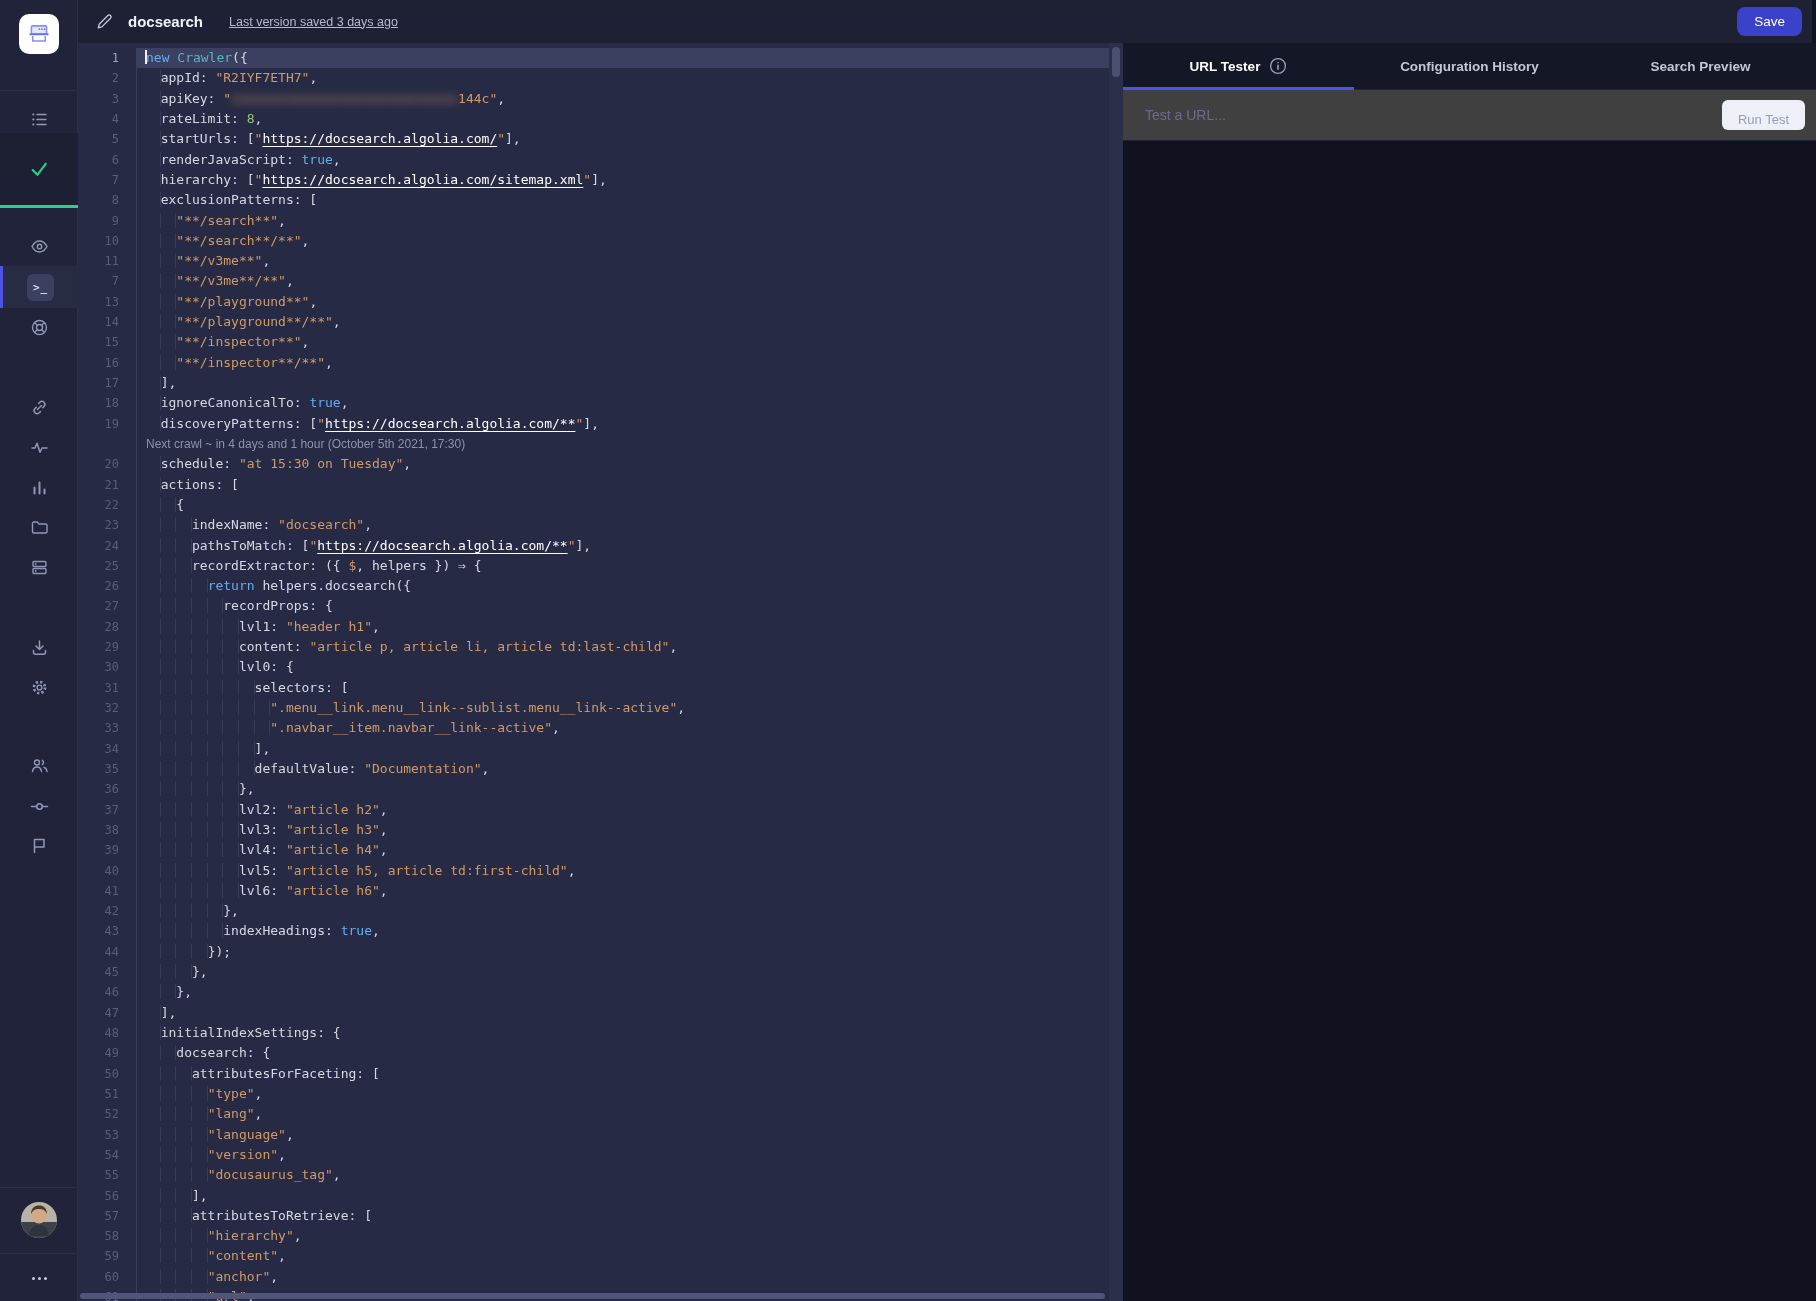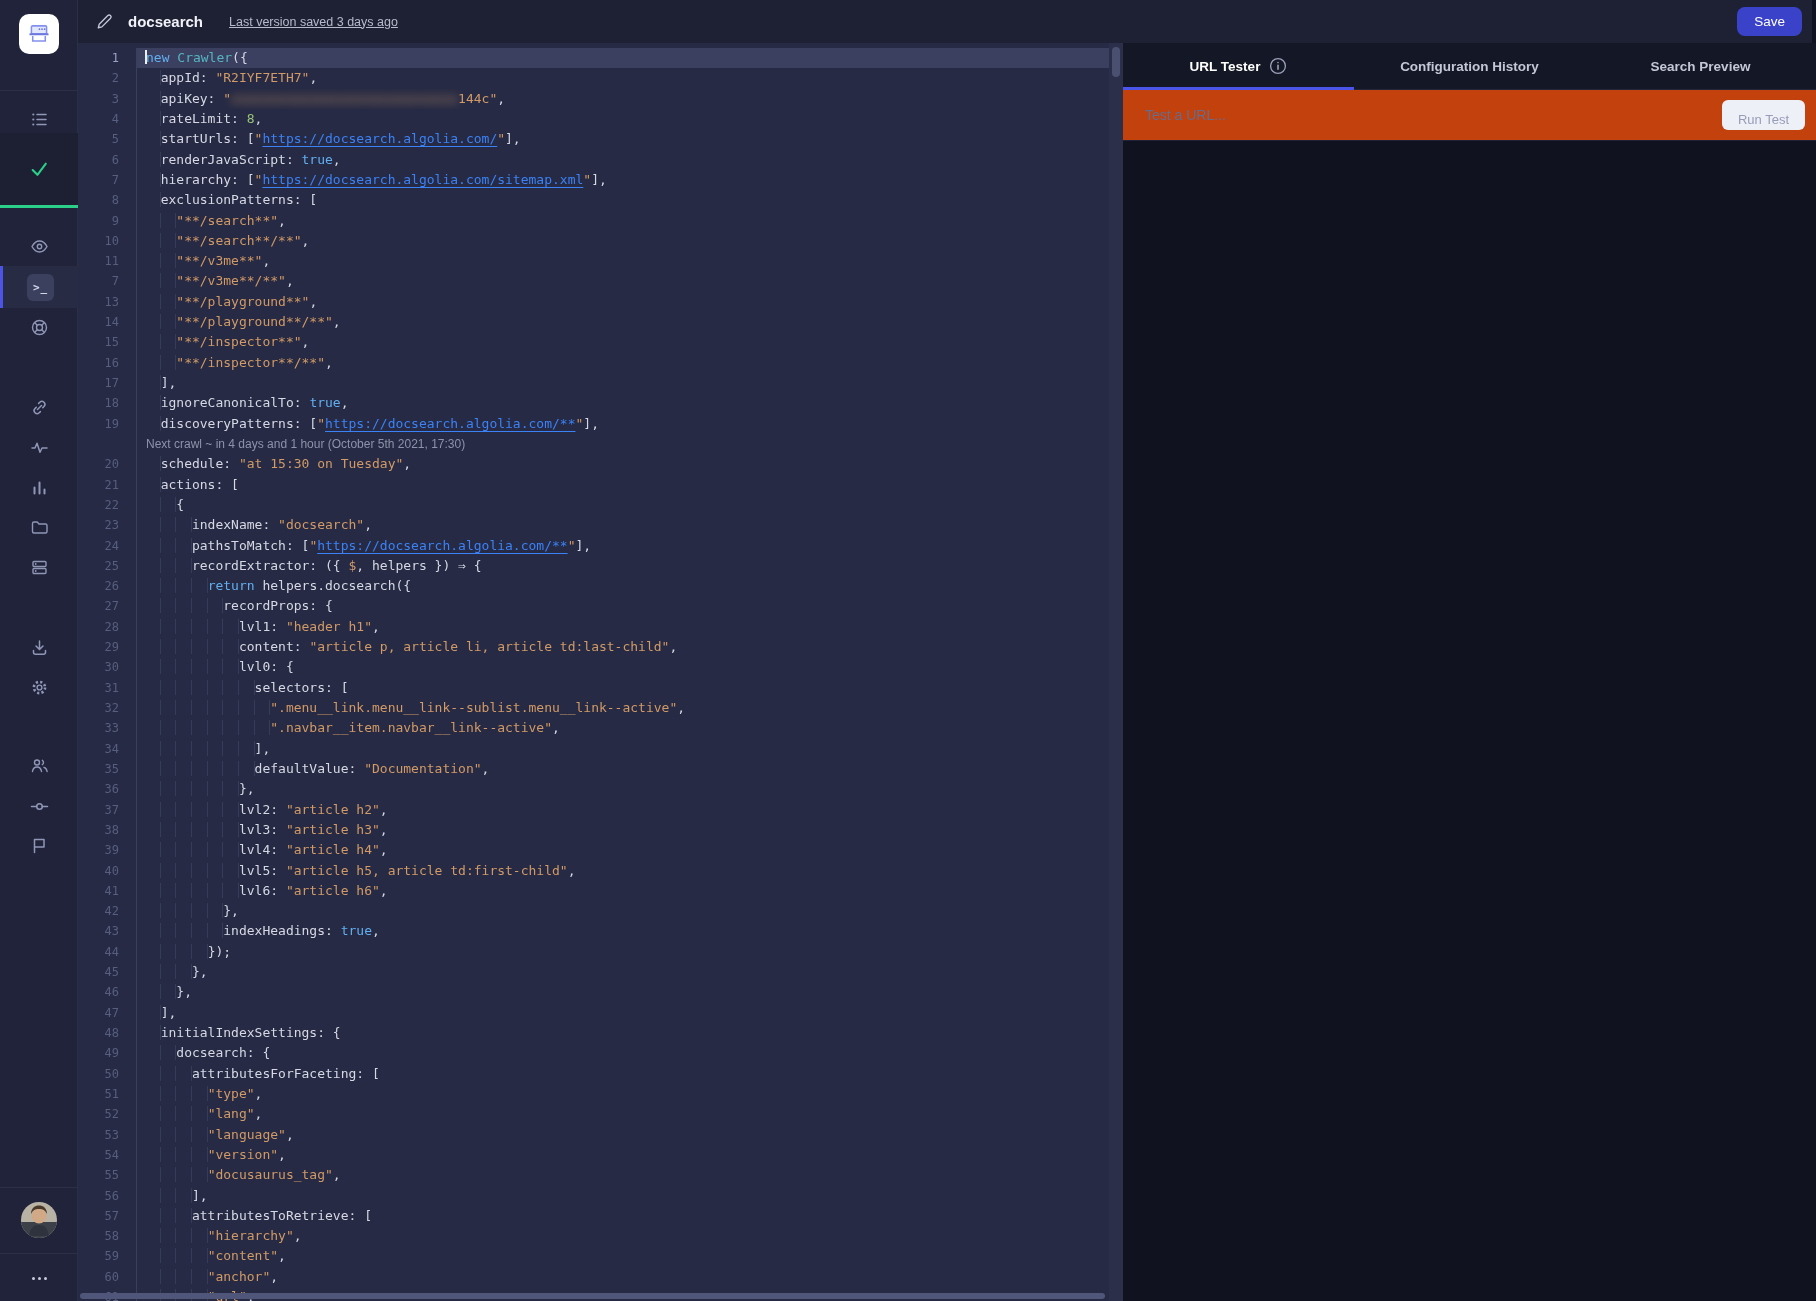--- a/index.html
+++ b/index.html
@@ -52,21 +52,21 @@
     font-size:13px; line-height:20.32px; cursor:text; }
   .ln { flex:0 0 59px; text-align:right; padding-right:17px; color:#575e7e;
     font-size:12px; border-right:1px solid #3a3f5b; }
   .code { flex:1; white-space:pre; padding-left:8px; color:#d6d9e4; overflow:hidden; }
   .crow.active .code { background:#3b4061; }
   .crow.active .ln { color:#9aa1c4; }
   .seg-p { color:#d6d9e4; }
   .seg-k { color:#61aff0; }
   .seg-c { color:#55b5c1; }
   .seg-s { color:#d19a66; }
-  .seg-u { color:#3b82f6; text-decoration:underline; text-underline-offset:3px; }
+  .seg-u { color:#ffffff; text-decoration:underline; text-underline-offset:3px; }
   .seg-n { color:#98c379; }
   .seg-b { color:#c89263; filter:blur(5px); }
   .seg-caret { display:inline-block; width:2px; height:14px; background:#eceef5;
     vertical-align:-2px; margin-right:-1px; }
   .indent { background:repeating-linear-gradient(90deg,
       transparent 0, transparent 14.65px, #363b58 14.65px, #363b58 15.65px); }
   .anno { font-family:"Liberation Sans", sans-serif; font-size:12px; color:#8d93ab;
     white-space:pre; padding-left:9px; line-height:20.32px; }
   .vscroll { position:absolute; right:0; top:0; width:14px; height:1258px; background:#2b2f49; cursor:pointer; }
   .vscroll .thumb { position:absolute; left:3px; top:4px; width:8px; height:30px;
@@ -75,21 +75,21 @@
     background:#50567a; border-radius:3px; cursor:pointer; }
 
   
   .rightpanel { position:absolute; left:1123px; top:43px; width:693px; height:1258px; background:#10131f; }
   .tabs { display:flex; height:47px; background:#141725; border-bottom:1px solid #23263a;text-align:center; }
   .tab { flex:1; display:flex; align-items:center; justify-content:center; gap:9px;
     font-size:13.5px; font-weight:700; color:#c4c8d6; cursor:pointer; position:relative; }
   .tab.active { color:#ffffff; }
   .tab.active::after { content:""; position:absolute; left:0; right:0; bottom:-1px;
     height:3px; background:#4b55e9; }
-  .url-row { height:51px; background:#c2410c; display:flex; align-items:center;
+  .url-row { height:51px; background:#404040; display:flex; align-items:center;
     padding:0 11px 0 22px; border-bottom:1px solid #202337; }
   .url-input { flex:1; background:transparent; border:none; outline:none;
     color:#d6d9e4; font-size:14px; font-family:"Liberation Sans", sans-serif; }
   .url-input::placeholder { color:#666c8e; }
   .run-btn { background:#eef0f7; color:#979cb8; border:none; border-radius:6px;
     height:30px; padding:12px 16px; font-size:13px; font-family:"Liberation Sans",sans-serif; cursor:pointer; }
 </style>
 </head>
 <body>
 

